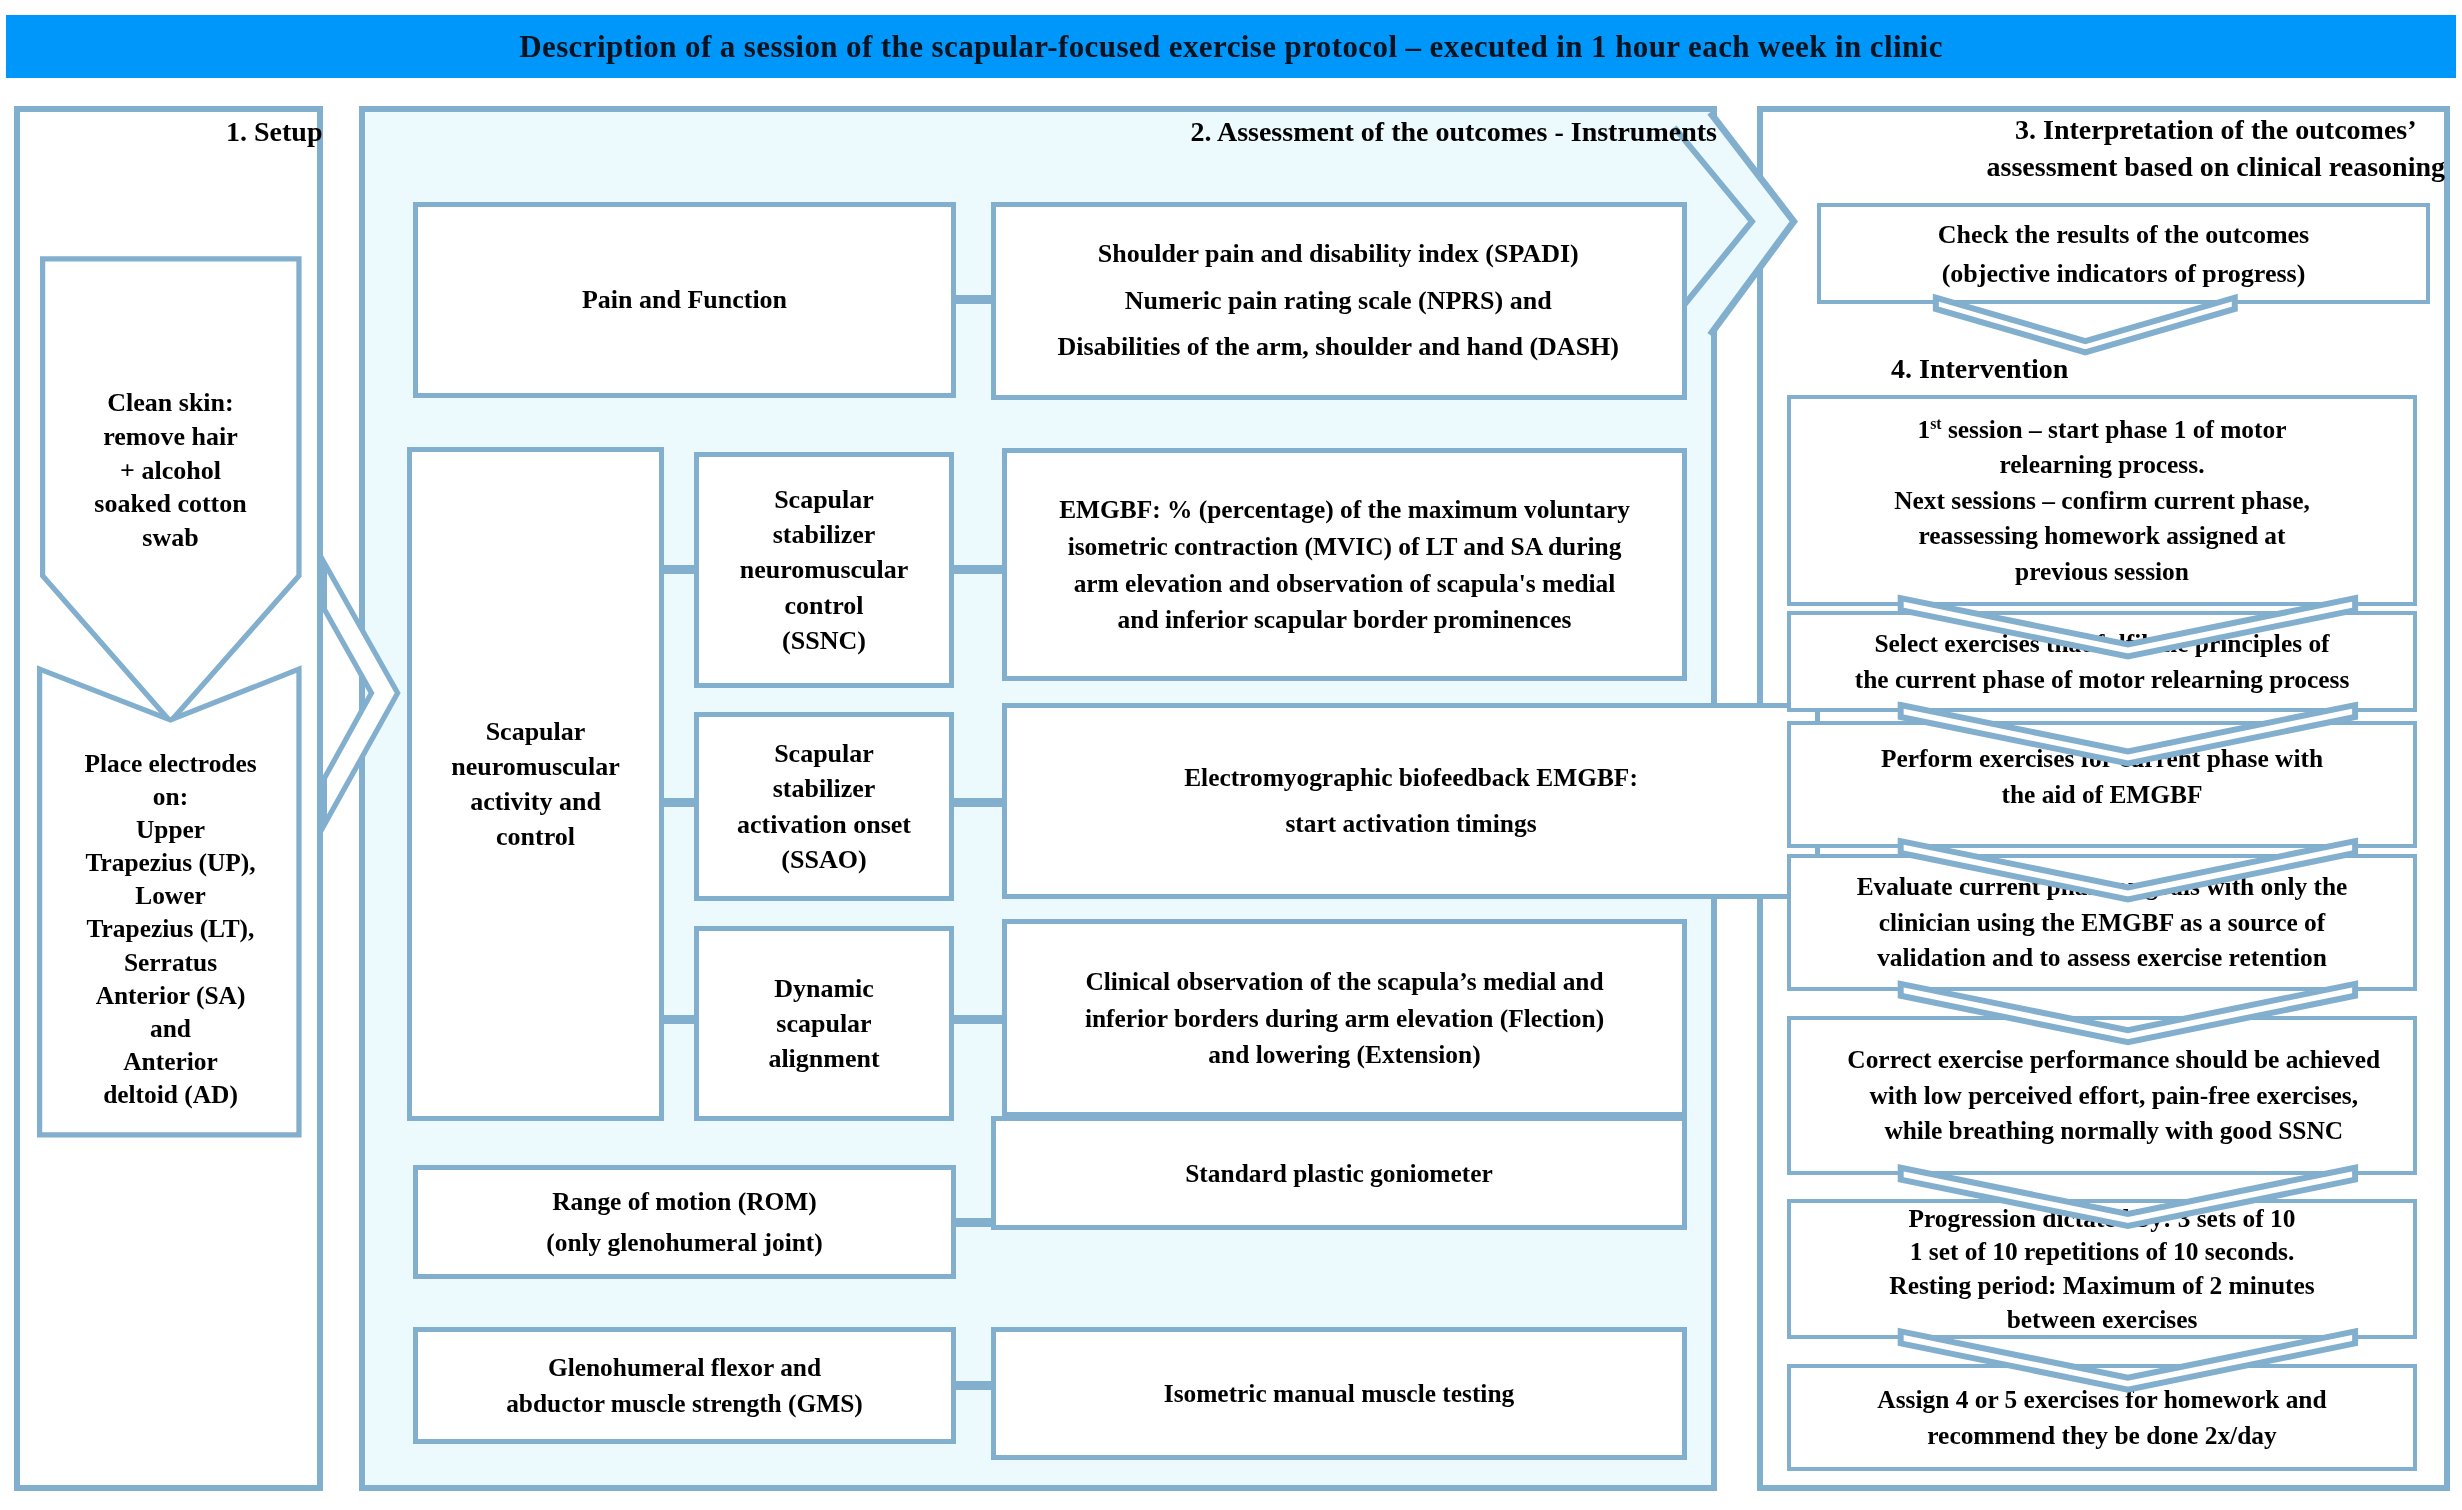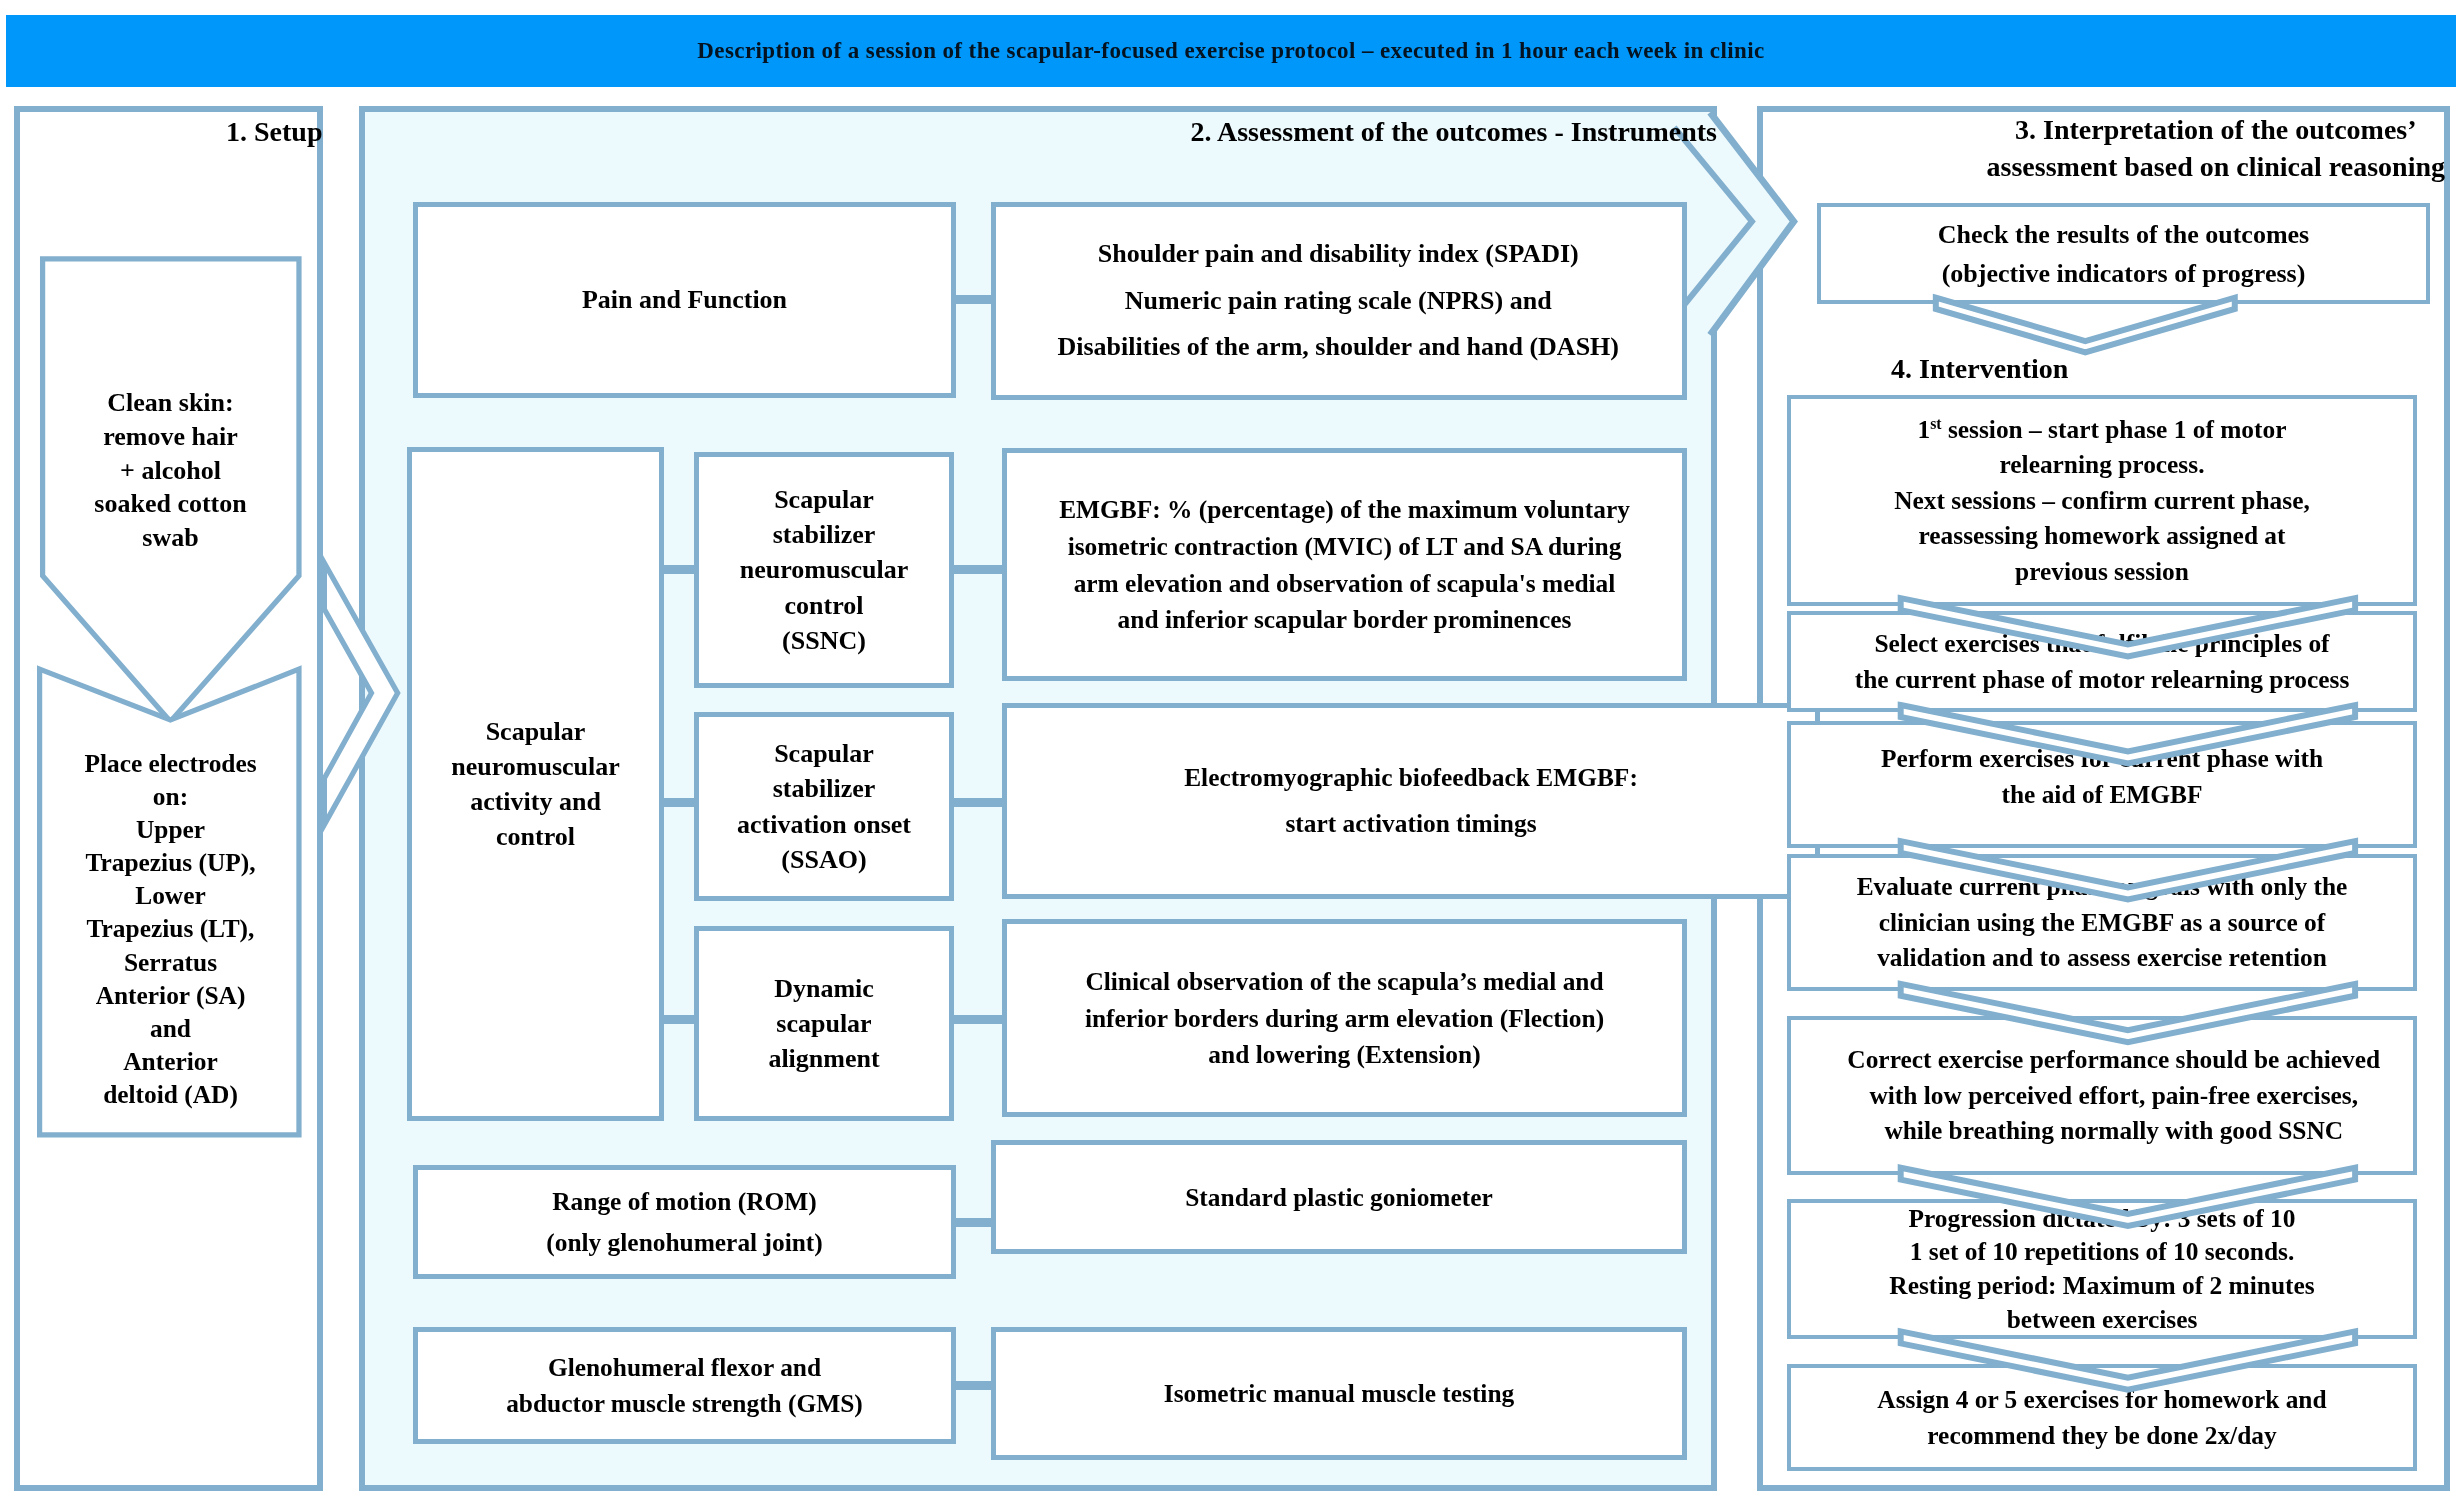--- a/index.html
+++ b/index.html
@@ -9,24 +9,24 @@
     --panel-bg:#ecf9fd;
     --box-bg:#ffffff;
     --txt:#000000;
   }
   html,body{margin:0;padding:0;background:#ffffff;}
   .canvas{
     position:relative;width:2462px;height:1511px;background:#ffffff;overflow:hidden;
     font-family:"Liberation Serif","DejaVu Serif",serif;font-weight:bold;color:var(--txt);
   }
   .banner{
-    position:absolute;left:6px;top:15px;width:2450px;height:72px;
+    position:absolute;left:6px;top:15px;width:2450px;height:63px;
     background:var(--banner-bg);color:var(--banner-text);
     display:flex;align-items:center;justify-content:center;
-    font-size:23px;letter-spacing:0.4px;
+    font-size:31px;letter-spacing:0.4px;
   }
   .panel{position:absolute;box-sizing:border-box;border:6px solid var(--bd);z-index:1;}
   .panel.white{background:#ffffff;}
   .panel.cyan{background:var(--panel-bg);}
   .svg-under{position:absolute;left:0;top:0;z-index:2;}
   .svg-over{position:absolute;left:0;top:0;z-index:4;pointer-events:none;}
   .box{
     position:absolute;box-sizing:border-box;background:var(--box-bg);
     border:5.2px solid var(--bd);z-index:3;
     display:flex;align-items:center;justify-content:center;text-align:center;
@@ -161,21 +161,21 @@
   </div>
   <div class="box lh-wide" style="left:1002px;top:703px;width:818px;height:196px;">
     <span>Electromyographic biofeedback EMGBF:
 start activation timings</span>
   </div>
   <div class="box lh-145" style="left:1002px;top:919px;width:685px;height:198px;">
     <span>Clinical observation of the scapula’s medial and
 inferior borders during arm elevation (Flection)
 and lowering (Extension)</span>
   </div>
-  <div class="box" style="left:991px;top:1140px;width:696px;height:114px;">
+  <div class="box" style="left:991px;top:1116px;width:696px;height:114px;">
     <span>Standard plastic goniometer</span>
   </div>
   <div class="box" style="left:991px;top:1327px;width:696px;height:133px;">
     <span>Isometric manual muscle testing</span>
   </div>
 
   <div class="connector" style="left:955px;top:295px;width:36px;"></div>
   <div class="connector" style="left:664px;top:565px;width:30px;"></div>
   <div class="connector" style="left:664px;top:798px;width:30px;"></div>
   <div class="connector" style="left:664px;top:1015px;width:30px;"></div>

